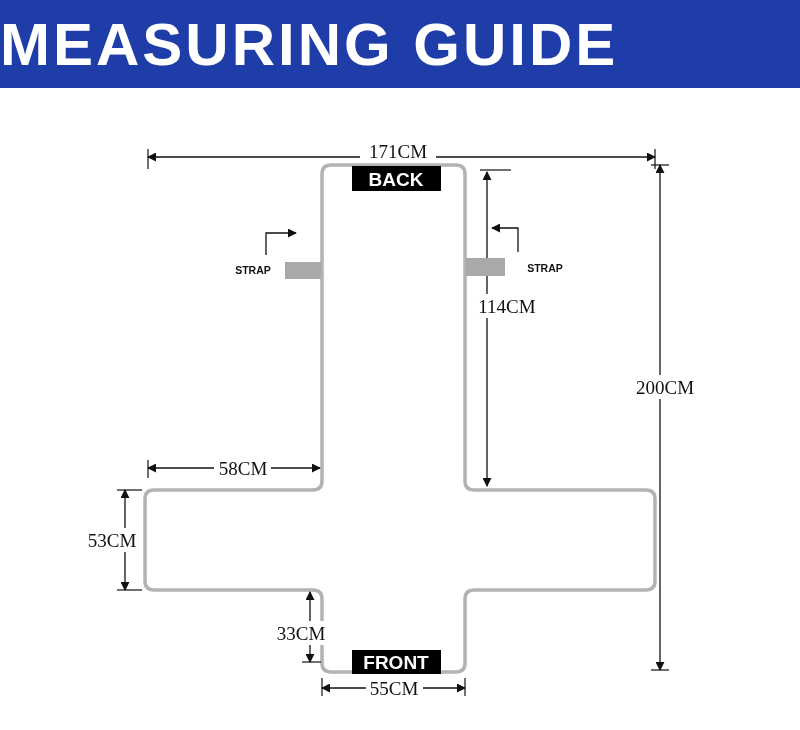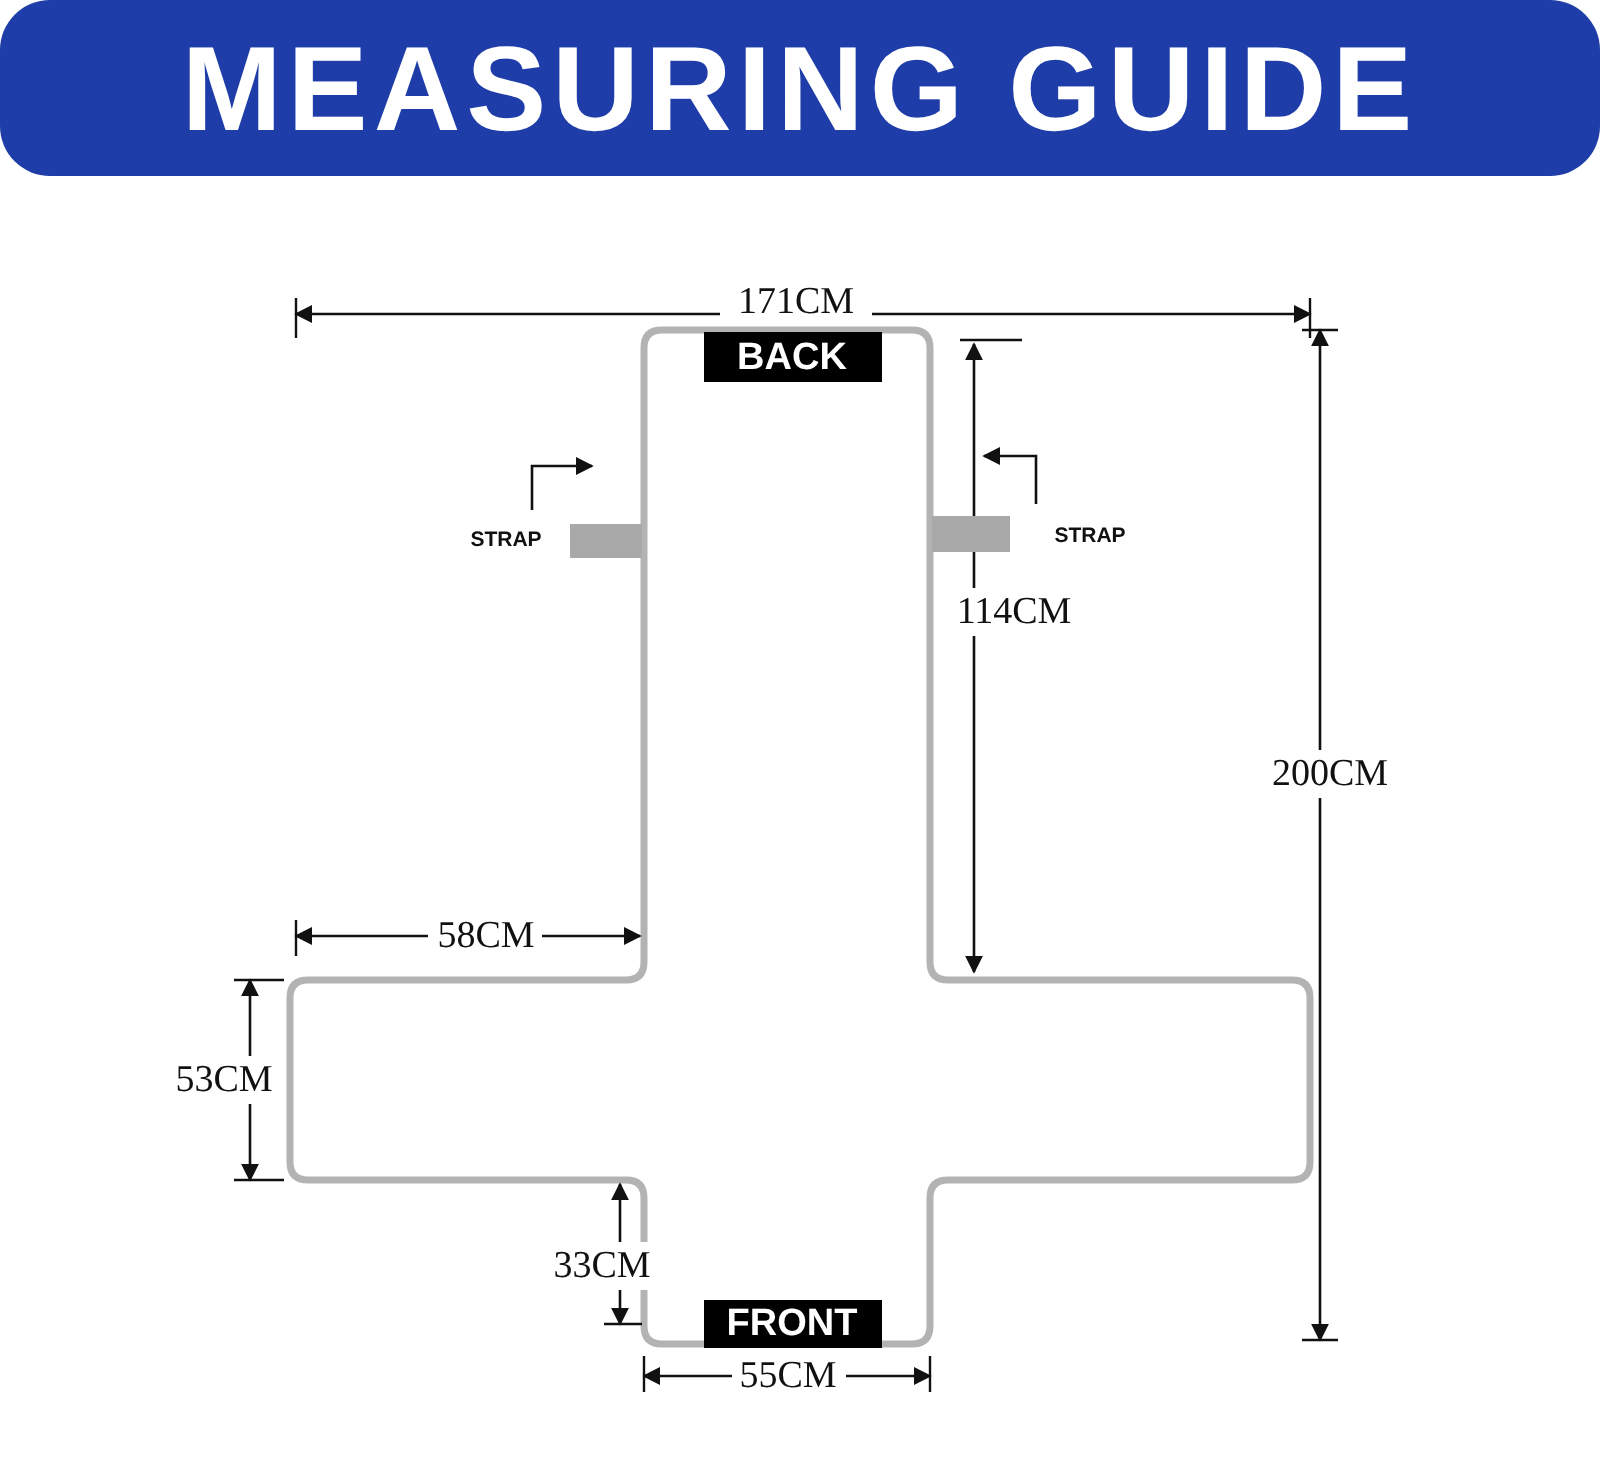--- a/index.html
+++ b/index.html
@@ -15,22 +15,21 @@
     height: 730px;
     position: relative;
     background: #ffffff;
   }
   .header {
     width: 800px;
     height: 88px;
     background: var(--header-bg, #1e3da8);
     display: flex;
     align-items: center;
-    justify-content: center;
-    border-radius: 25px;
+    justify-content: flex-start;
   }
   .header-title {
     font-family: "Liberation Sans", "DejaVu Sans", sans-serif;
     font-weight: bold;
     font-size: 60px;
     letter-spacing: 3px;
     color: var(--header-text, #ffffff);
     white-space: nowrap;
   }
   svg.diagram { display: block; }

